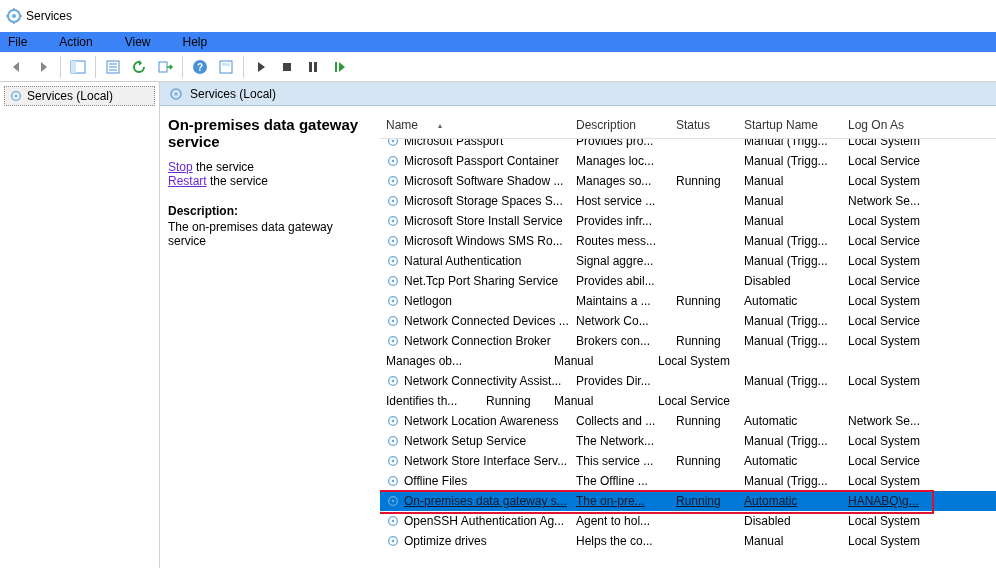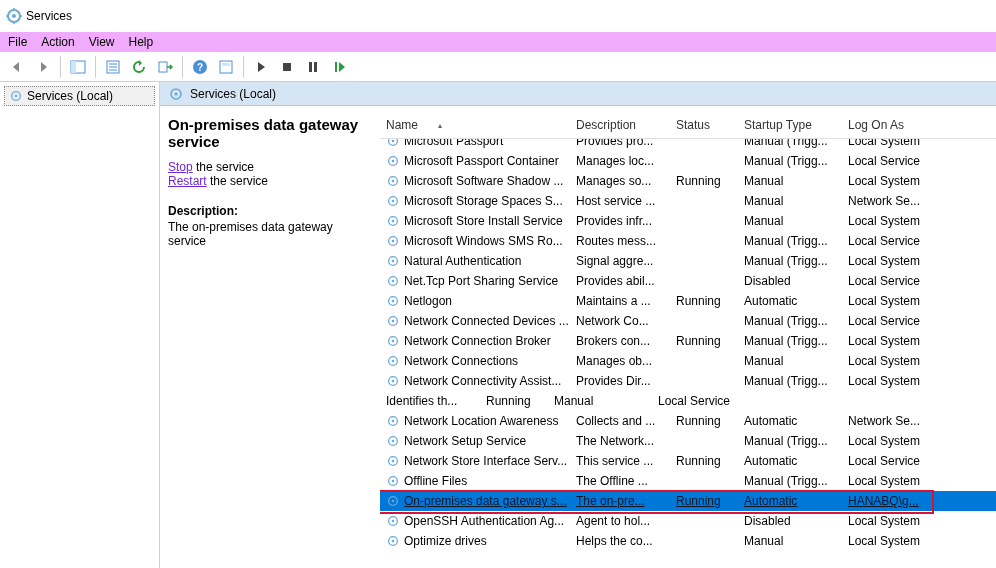--- a/index.html
+++ b/index.html
@@ -1,19 +1,19 @@
 <!DOCTYPE html>
 <html><head>
 <meta charset="utf-8">
 <style>
 * { box-sizing: border-box; margin: 0; padding: 0; }
 body { font-family: "Segoe UI", Tahoma, sans-serif; font-size: 12px; color: #000; background: #fff; width: 996px; height: 568px; overflow: hidden; }
 .titlebar { display: flex; align-items: center; height: 26px; padding: 16px 6px; background: #fff; }
 .titlebar .gear { margin-right: 4px; }
-.menubar { display: flex; gap: 14px; padding: 2px 8px; height: 20px; align-items: center; background: #f0abfc; }
+.menubar { display: flex; gap: 32px; padding: 2px 8px; height: 20px; align-items: center; background: #3b82f6; }
 .menubar span { cursor: default; }
 .toolbar { display: flex; align-items: center; height: 30px; padding: 2px 6px; gap: 4px; border-bottom: 1px solid #d0d0d0; background: #fff; }
 .toolbar .sep { width: 1px; height: 22px; background: #d0d0d0; margin: 0 2px; }
 .tool-btn { width: 22px; height: 22px; display: flex; align-items: center; justify-content: center; border: 1px solid transparent; }
 .main { display: flex; height: calc(568px - 26px - 20px - 30px); }
 .tree { width: 160px; border-right: 1px solid #d0d0d0; padding: 4px; }
 .tree-item { display: flex; align-items: center; gap: 4px; padding: 2px 4px; background: #f0f0f0; border: 1px dotted #888; }
 .content { flex: 1; display: flex; flex-direction: column; }
 .content-header { display: flex; align-items: center; padding: 4px 8px; background: #d6e5f3; border-bottom: 1px solid #b0c8de; height: 24px; gap: 6px; }
 .content-body { flex: 1; display: flex; overflow: hidden; }
@@ -176,21 +176,21 @@
         <div>The on-premises data gateway service</div>
       </div>
       <div class="list-pane" style="position:relative;">
         <div class="list-header">
           <div class="col col-name">
               <span>Name</span>
               <span class="sort-arrow">▴</span>
             </div>
           <div class="col col-desc">Description</div>
           <div class="col col-status">Status</div>
-          <div class="col col-startup">Startup Type</div>
+          <div class="col col-startup">Startup Name</div>
           <div class="col col-logon">Log On As</div>
         </div>
         <div id="rows-container">
             <div class="list-row">
               <div class="cell cell-name namecell">
                 <span>
                   <svg class="gear-icon" viewBox="0 0 16 16">
                     <circle cx="8" cy="8" r="5" fill="none" stroke="#6aa9d8" stroke-width="1.5"></circle>
                     <circle cx="8" cy="8" r="1.5" fill="#6aa9d8"></circle>
                   </svg>
@@ -346,29 +346,20 @@
                   </svg>
                 </span>
                 <span>Network Connection Broker</span>
               </div>
               <div class="cell cell-desc">Brokers con...</div>
               <div class="cell cell-status">Running</div>
               <div class="cell cell-startup">Manual (Trigg...</div>
               <div class="cell cell-logon">Local System</div>
             </div>
             <div class="list-row">
-              <div class="cell cell-name namecell">
-                <span>
-                  <svg class="gear-icon" viewBox="0 0 16 16">
-                    <circle cx="8" cy="8" r="5" fill="none" stroke="#6aa9d8" stroke-width="1.5"></circle>
-                    <circle cx="8" cy="8" r="1.5" fill="#6aa9d8"></circle>
-                  </svg>
-                </span>
-                <span>Network Connections</span>
-              </div>
               <div class="cell cell-desc">Manages ob...</div>
               <div class="cell cell-status"></div>
               <div class="cell cell-startup">Manual</div>
               <div class="cell cell-logon">Local System</div>
             </div>
             <div class="list-row">
               <div class="cell cell-name namecell">
                 <span>
                   <svg class="gear-icon" viewBox="0 0 16 16">
                     <circle cx="8" cy="8" r="5" fill="none" stroke="#6aa9d8" stroke-width="1.5"></circle>

